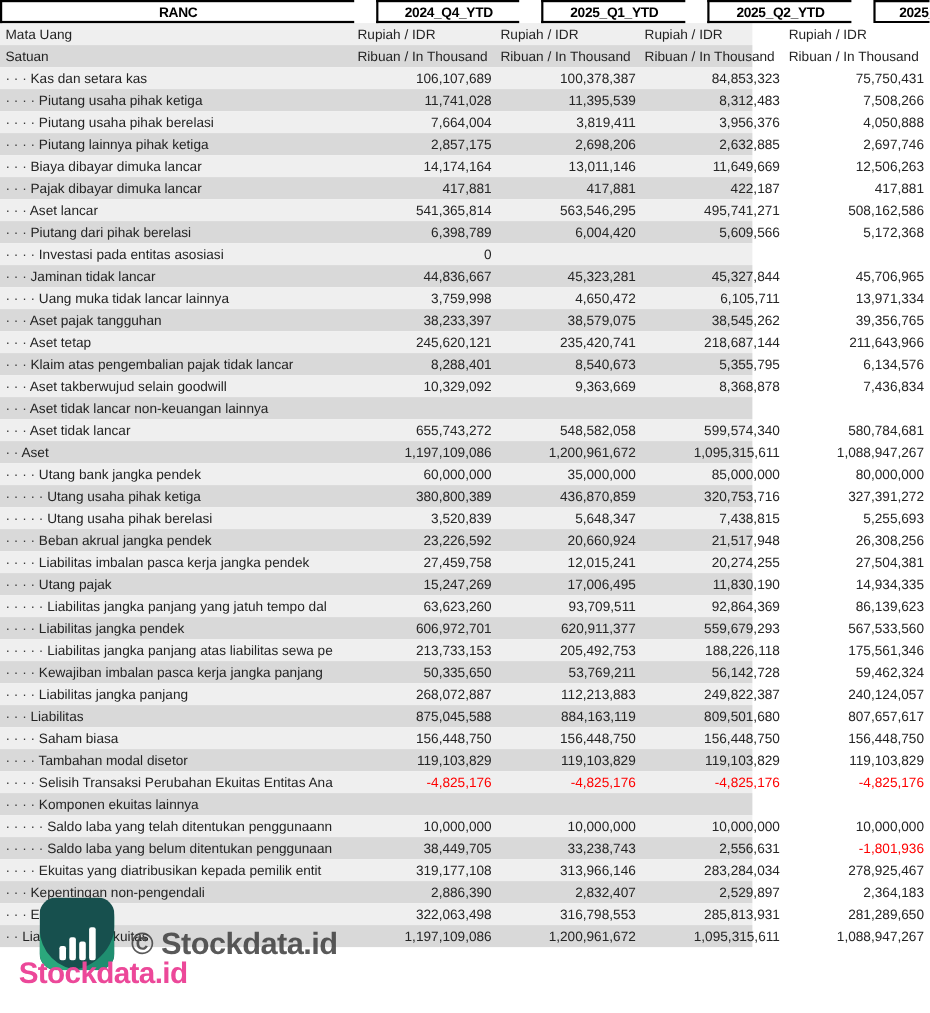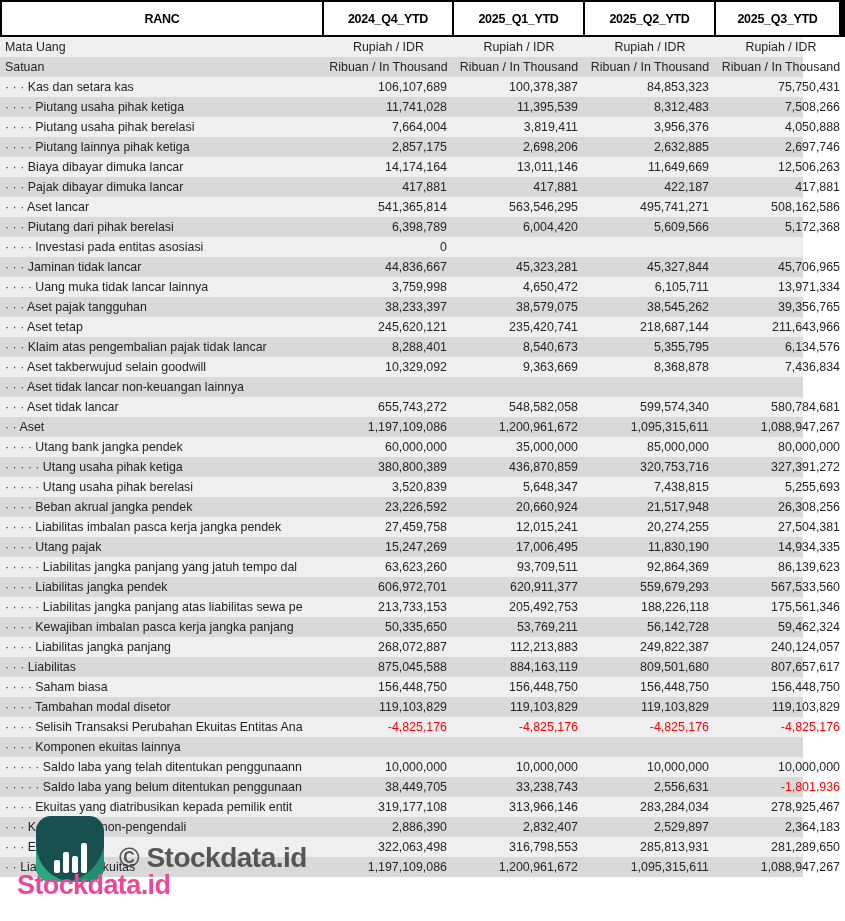--- a/index.html
+++ b/index.html
@@ -5,43 +5,43 @@
   html,body { margin:0; padding:0; }
   body {
     width:845px; height:921px; background:#ffffff; overflow:hidden;
     font-family:"Liberation Sans", sans-serif; position:relative;
   }
   .sheet { position:absolute; left:0; top:0; width:845px; height:921px; }
 
   
   .hdr {
     display:grid; grid-template-columns:322px 130px 131px 131px 131px;
-    height:37px; box-sizing:border-box; background:#fff;
+    height:21px; box-sizing:border-box; background:#fff;gap:20px;
   }
   .hdr-cell {
     box-sizing:border-box;
     border-top:2px solid #000; border-bottom:2px solid #000; border-left:2px solid #000;
     display:flex; align-items:center; justify-content:center;
     font-weight:bold; font-size:12.5px; letter-spacing:-0.3px; color:#000; background:#fff;
     white-space:nowrap; overflow:hidden;
   }
   .hdr-cell:last-child { border-right:6px solid #000000; }
 
   
-  .rows { width:803px; }
+  .rows { width:684px; }
   .row {
     display:grid; grid-template-columns:322px 130px 131px 131px 131px;
     height:20px; line-height:20px; font-size:12.4px; color:#242424;
   }
   .row:nth-child(odd)  { background:#efefef; }
   .row:nth-child(even) { background:#d9d9d9; }
   .label { padding-left:5px; white-space:nowrap; overflow:hidden; }
   .dots  { white-space:pre; color:#3a3a3a; }
   .val   { text-align:right; padding-right:5px; white-space:nowrap; overflow:hidden; }
-  .meta .val { text-align:center; padding-left:3px; padding-right:0; }
+  .meta .val { text-align:left; padding-left:3px; padding-right:0; }
   .neg { color:#fe0000; }
 
   
   .logo { position:absolute; left:36px; top:816px; width:68px; height:66px; }
   .copyright {
     position:absolute; left:119px; top:842px;
     font-size:28px; font-weight:bold; color:#3d3d3d; opacity:0.85; letter-spacing:-0.5px;
   }
   .brand {
     position:absolute; left:17px; top:870px;

